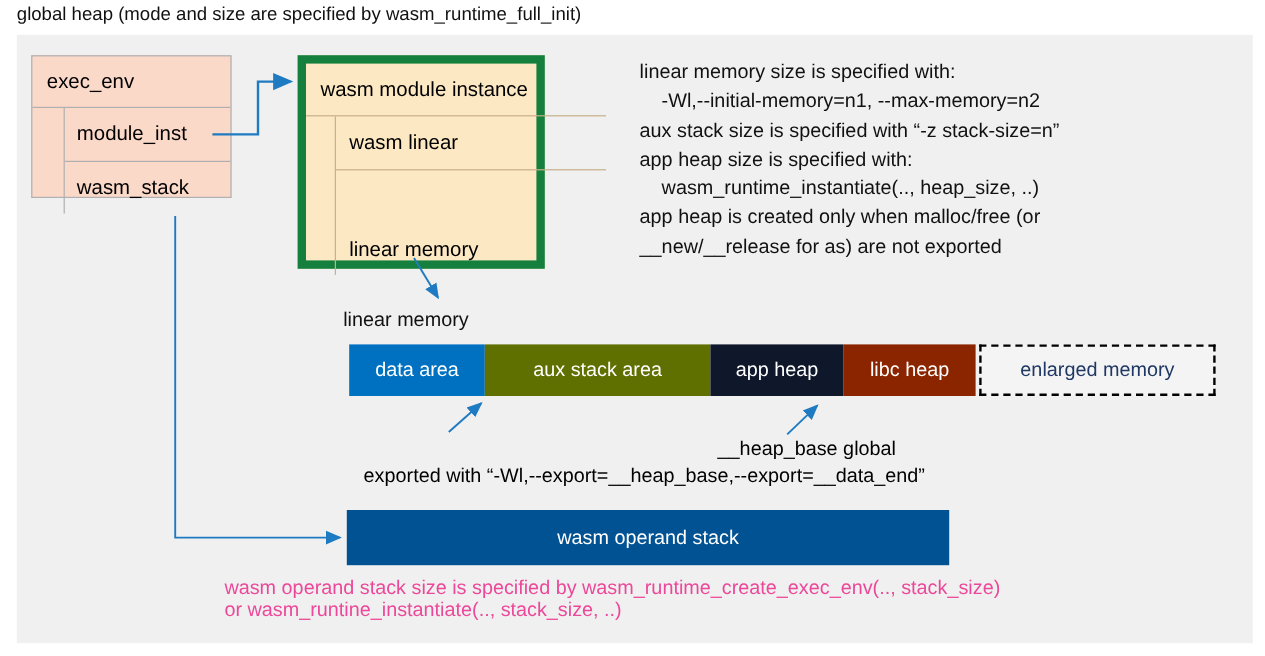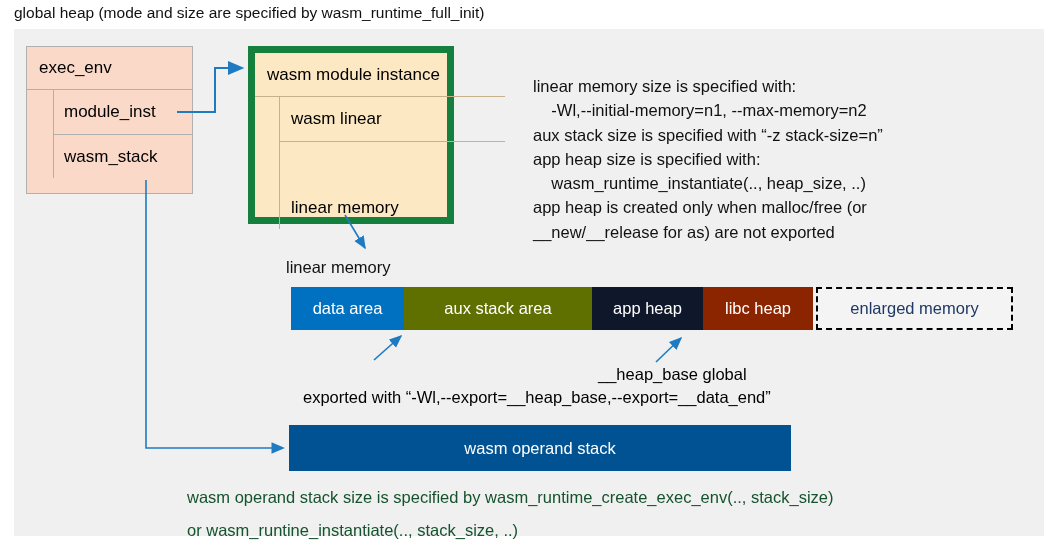--- a/index.html
+++ b/index.html
@@ -38,21 +38,21 @@
     width: 1030px;
     height: 507px;
     background: #f0f0f0;
   }
 
   
   #exec-env-box {
     left: 26px;
     top: 46px;
     width: 167px;
-    height: 148px;
+    height: 119px;
     border: 1px solid #b0b0b0;
     background: #fbd9c8;
     box-sizing: border-box;
   }
   #exec-env-title {
     left: 0; top: 0;
     width: 165px; height: 43px;
     border-bottom: 1px solid #b0b0b0;
     box-sizing: border-box;
     padding-left: 12px;
@@ -124,21 +124,20 @@
 
   
   #notes-block {
     left: 533px;
     top: 48px;
     width: 500px;
     font-size: 16.5px;
     line-height: 24.3px;
     color: #111111;
     white-space: pre;
-    margin-top: 26px;
   }
 
   
   #linear-memory-label {
     left: 286px;
     top: 258px;
     font-size: 16.5px;
     color: #111111;
   }
 
@@ -191,23 +190,23 @@
     display: flex;
     align-items: center;
     justify-content: center;
   }
 
   
   #bottom-note {
     left: 187px;
     top: 481px;
     font-size: 16.5px;
-    line-height: 33px;
+    line-height: 18px;
     white-space: pre;
-    color: #14532d;
+    color: #ec4899;
   }
 
   
   #connectors {
     left: 0; top: 0;
     width: 1054px; height: 547px;
     pointer-events: none;
   }
 </style>
 </head>

